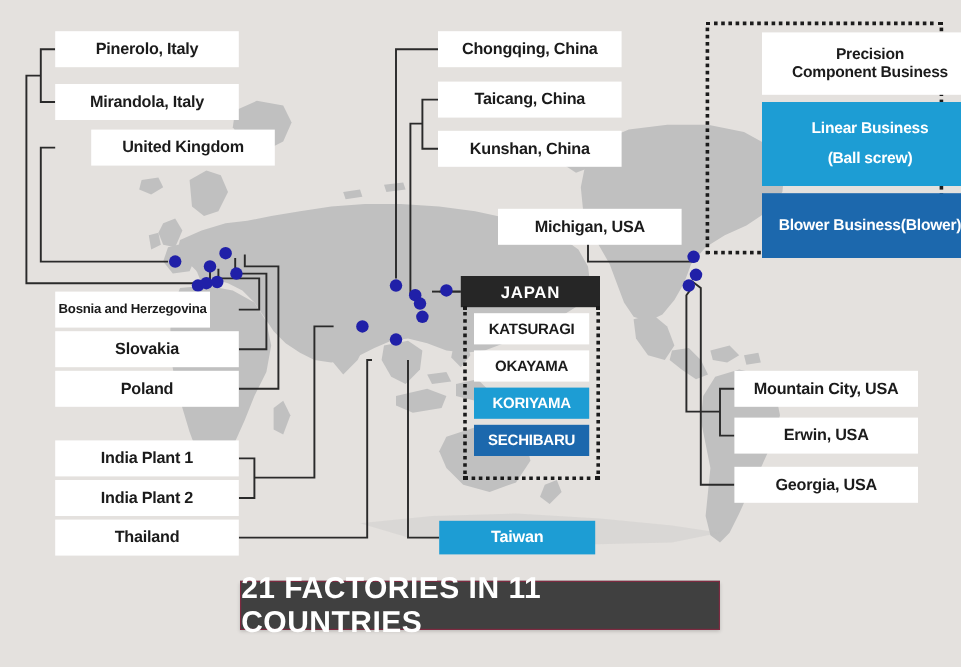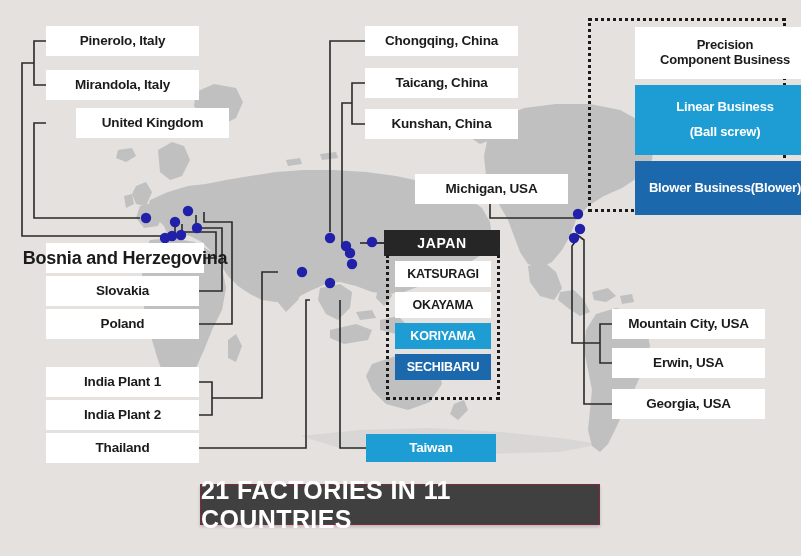--- a/index.html
+++ b/index.html
@@ -219,21 +219,21 @@
       <circle cx="578" cy="214" r="5.2"></circle>
       <circle cx="580" cy="229" r="5.2"></circle>
       <circle cx="574" cy="238" r="5.2"></circle>
     </g>
   </svg>
 
   <div class="lbl" style="left:46px;top:26px;width:153px;height:30px;">Pinerolo, Italy</div>
   <div class="lbl" style="left:46px;top:70px;width:153px;height:30px;">Mirandola, Italy</div>
   <div class="lbl" style="left:46px;top:108px;width:153px;height:30px;margin-left:30px;">United Kingdom</div>
 
-  <div class="lbl" style="left:46px;top:243px;width:158px;height:30px;font-size:18px;">Bosnia and Herzegovina</div>
+  <div class="lbl" style="left:46px;top:243px;width:129px;height:30px;font-size:11px;">Bosnia and Herzegovina</div>
   <div class="lbl" style="left:46px;top:276px;width:153px;height:30px;">Slovakia</div>
   <div class="lbl" style="left:46px;top:309px;width:153px;height:30px;">Poland</div>
 
   <div class="lbl" style="left:46px;top:367px;width:153px;height:30px;">India Plant 1</div>
   <div class="lbl" style="left:46px;top:400px;width:153px;height:30px;">India Plant 2</div>
   <div class="lbl" style="left:46px;top:433px;width:153px;height:30px;">Thailand</div>
 
   <div class="lbl" style="left:365px;top:26px;width:153px;height:30px;">Chongqing, China</div>
   <div class="lbl" style="left:365px;top:68px;width:153px;height:30px;">Taicang, China</div>
   <div class="lbl" style="left:365px;top:109px;width:153px;height:30px;">Kunshan, China</div>

